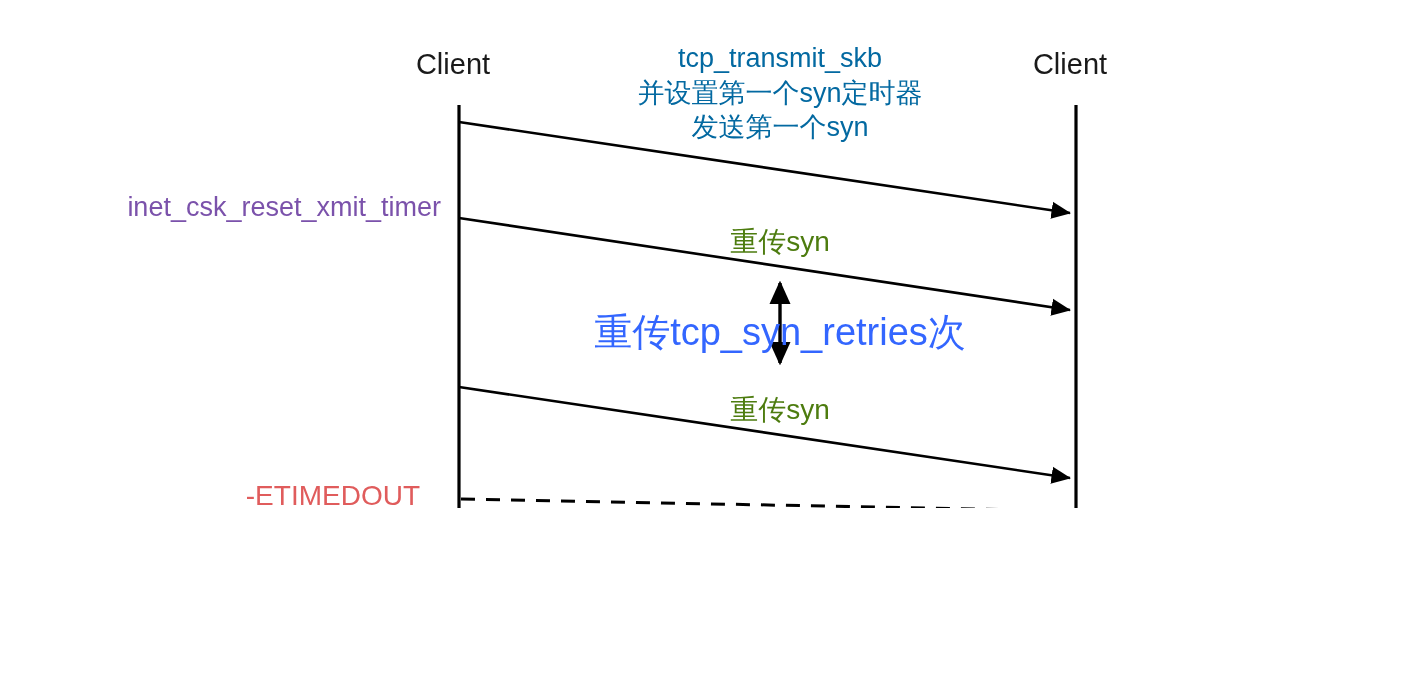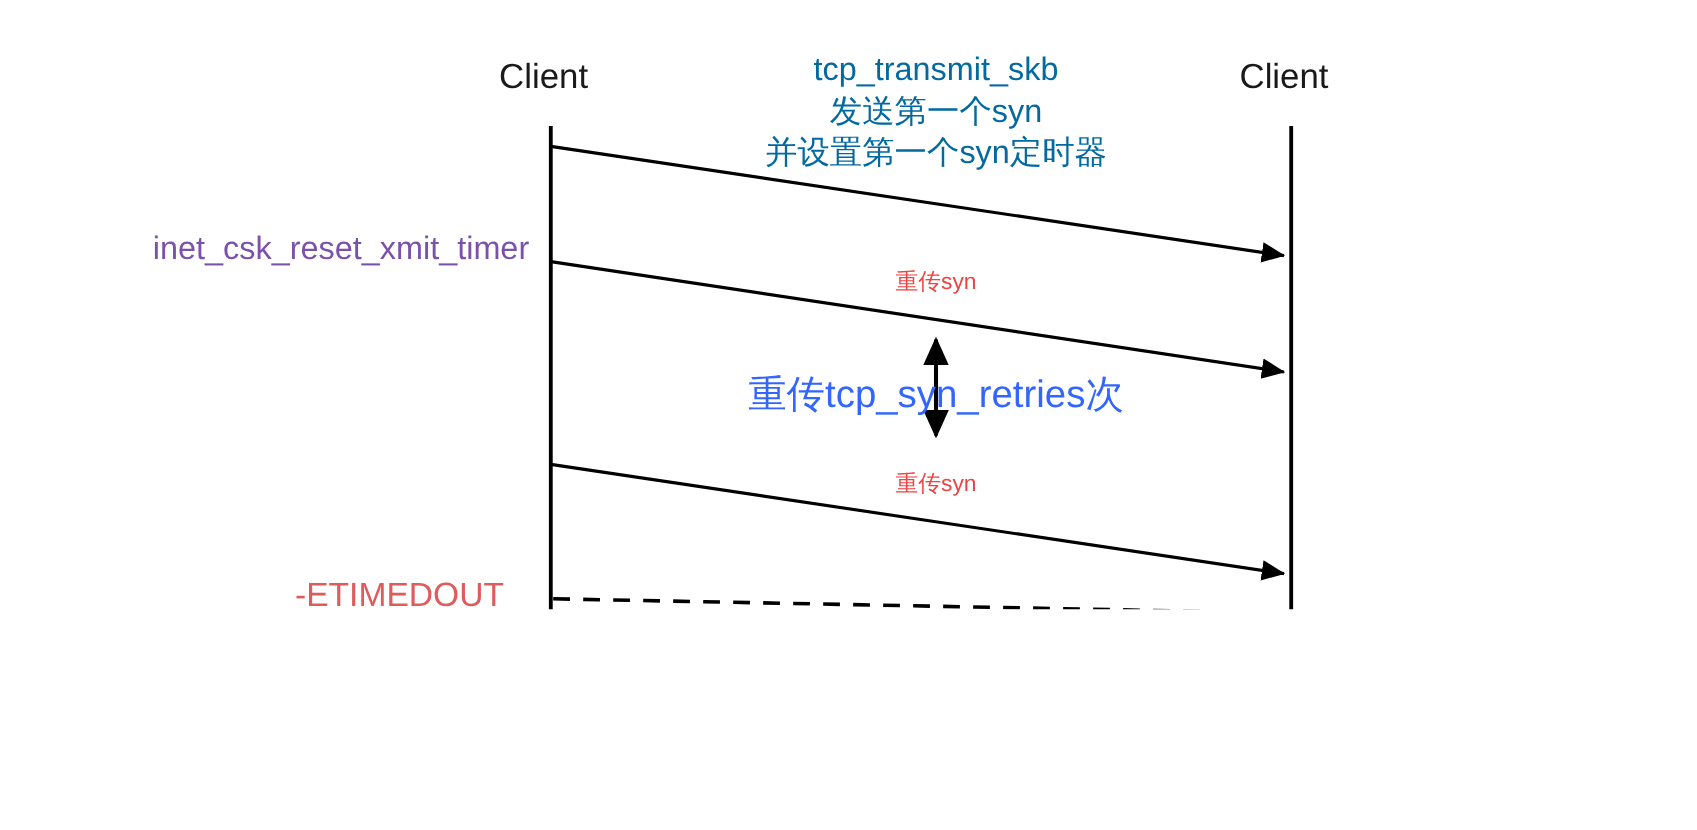--- a/index.html
+++ b/index.html
@@ -41,26 +41,26 @@
     text-align: center;
     transform: translateX(-50%);
   }
   .note-purple-left {
     font-size: 27px;
     color: #7b52ab;
     text-align: right;
     transform: translateX(-100%);
   }
   .msg-label {
-    font-size: 19px;
-    color: #ef4444;
+    font-size: 28px;
+    color: #4d7c0f;
     transform: translateX(-50%);
   }
   .note-blue {
-    font-size: 32px;
+    font-size: 38px;
     color: #3366ff;
     transform: translateX(-50%);
   }
   .note-red {
     font-size: 28px;
     color: #e05c5c;
     text-align: right;
     transform: translateX(-100%);
   }
 </style>
@@ -98,22 +98,22 @@
     <line x1="461" y1="499" x2="1076" y2="511" stroke="#000000" stroke-width="3" stroke-dasharray="14 11"></line>
 
     <line x1="780" y1="283" x2="780" y2="363" stroke="#000000" stroke-width="3.4" marker-start="url(#arrowSpanStart)" marker-end="url(#arrowSpanEnd)"></line>
   </svg>
 
   <div class="lbl actor-label" style="left:453px; top:46px;">Client</div>
   <div class="lbl actor-label" style="left:1070px; top:46px;">Client</div>
 
   <div class="lbl note-purple" style="left:780px; top:41px;">
     <div>tcp_transmit_skb</div>
+    <div>并设置第一个syn定时器</div>
     <div>发送第一个syn</div>
-    <div>并设置第一个syn定时器</div>
   </div>
 
   <div class="lbl note-red" style="left:420px; top:478px;">
     <div>-ETIMEDOUT</div>
   </div>
 
   <div class="lbl note-purple-left" style="left:441px; top:190px;">
     <div>inet_csk_reset_xmit_timer</div>
   </div>
 

